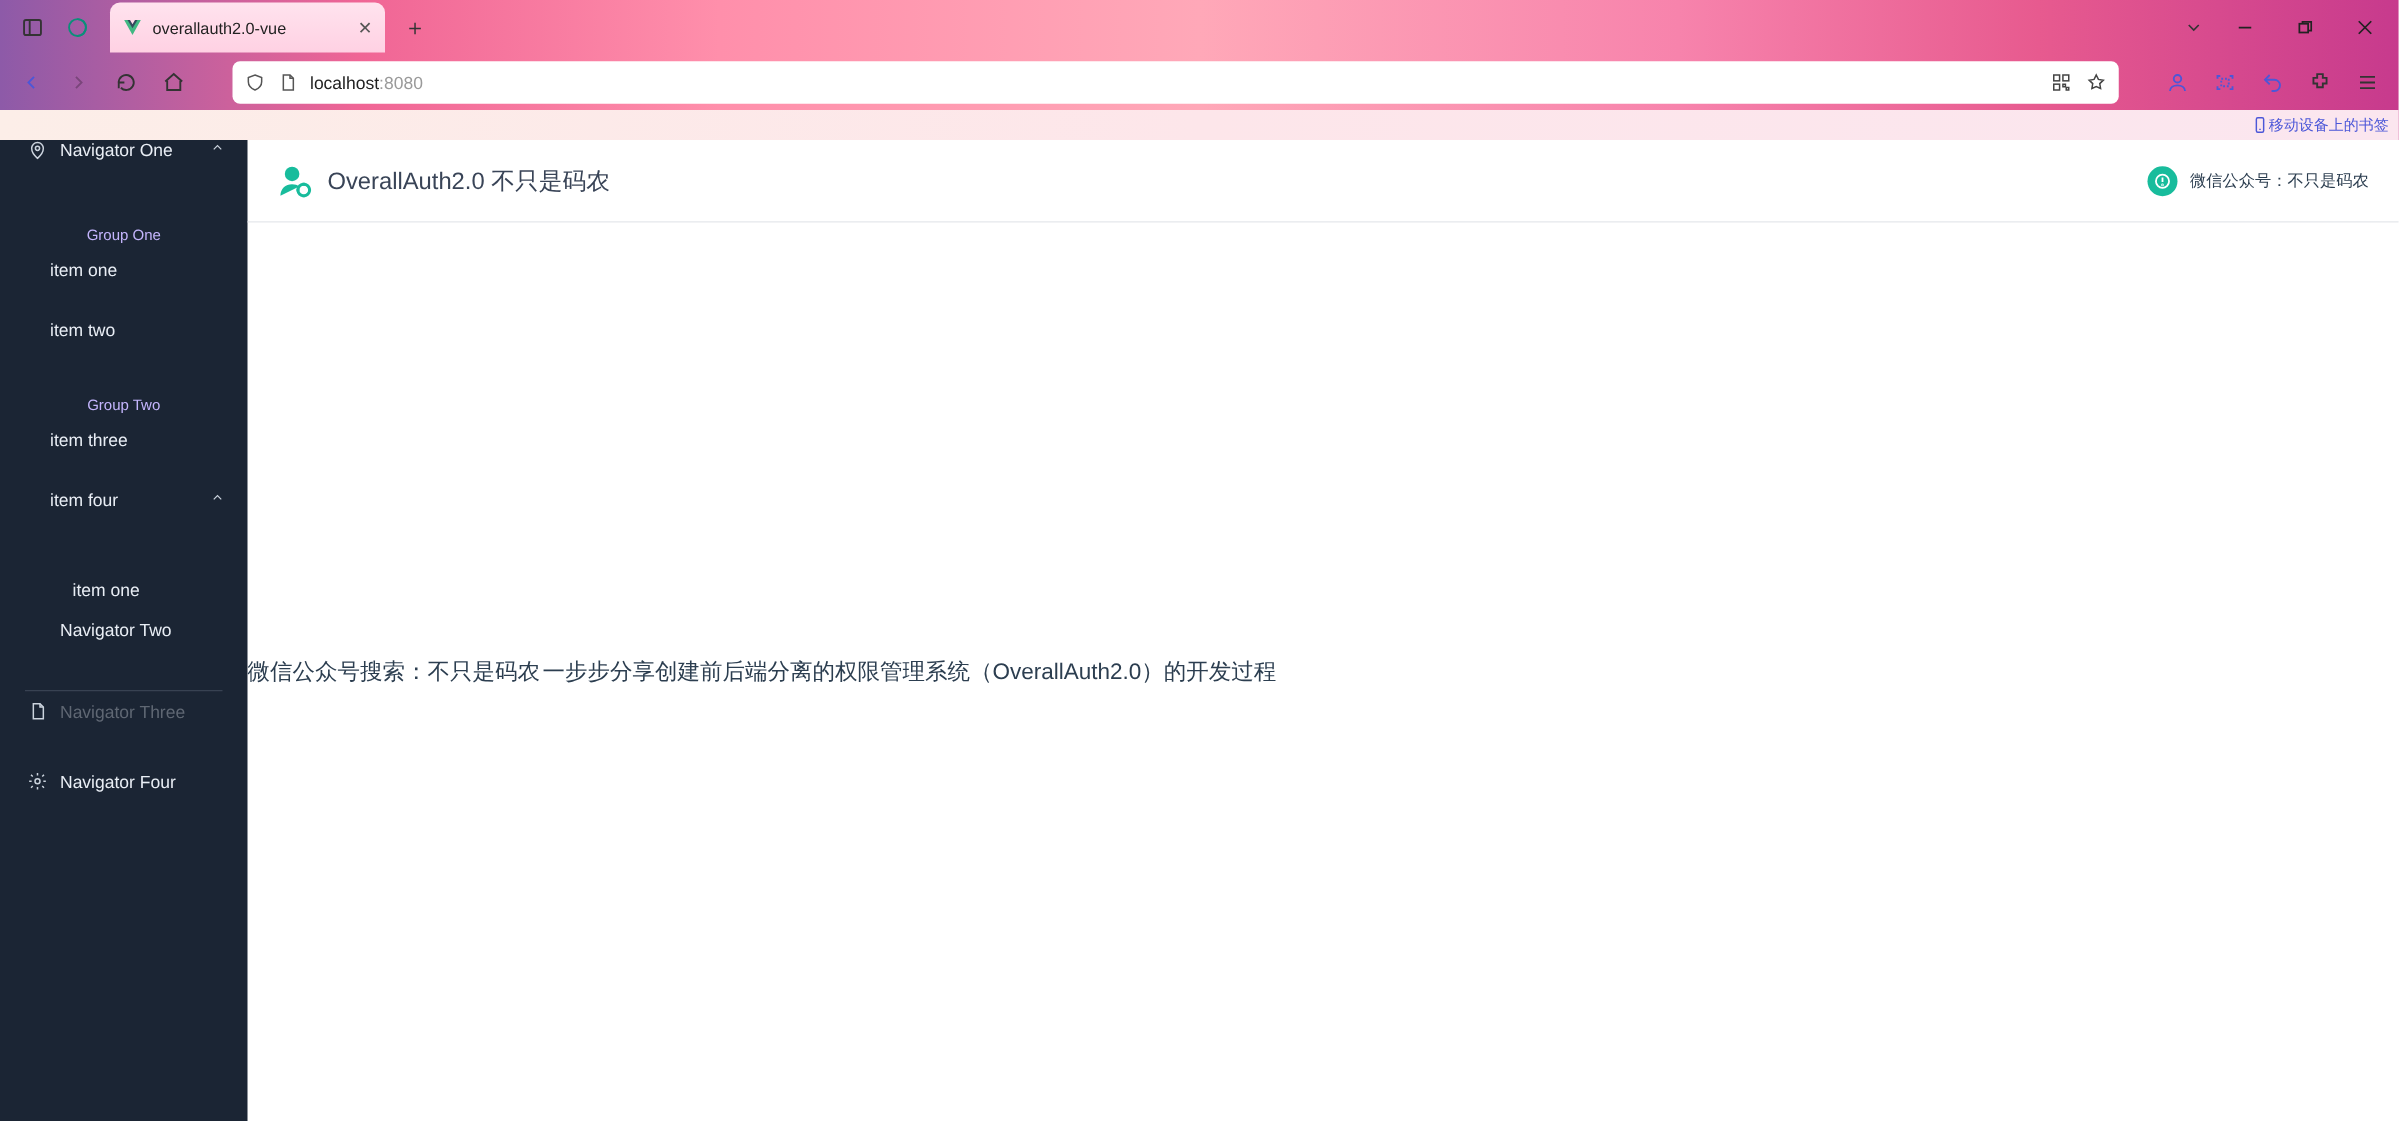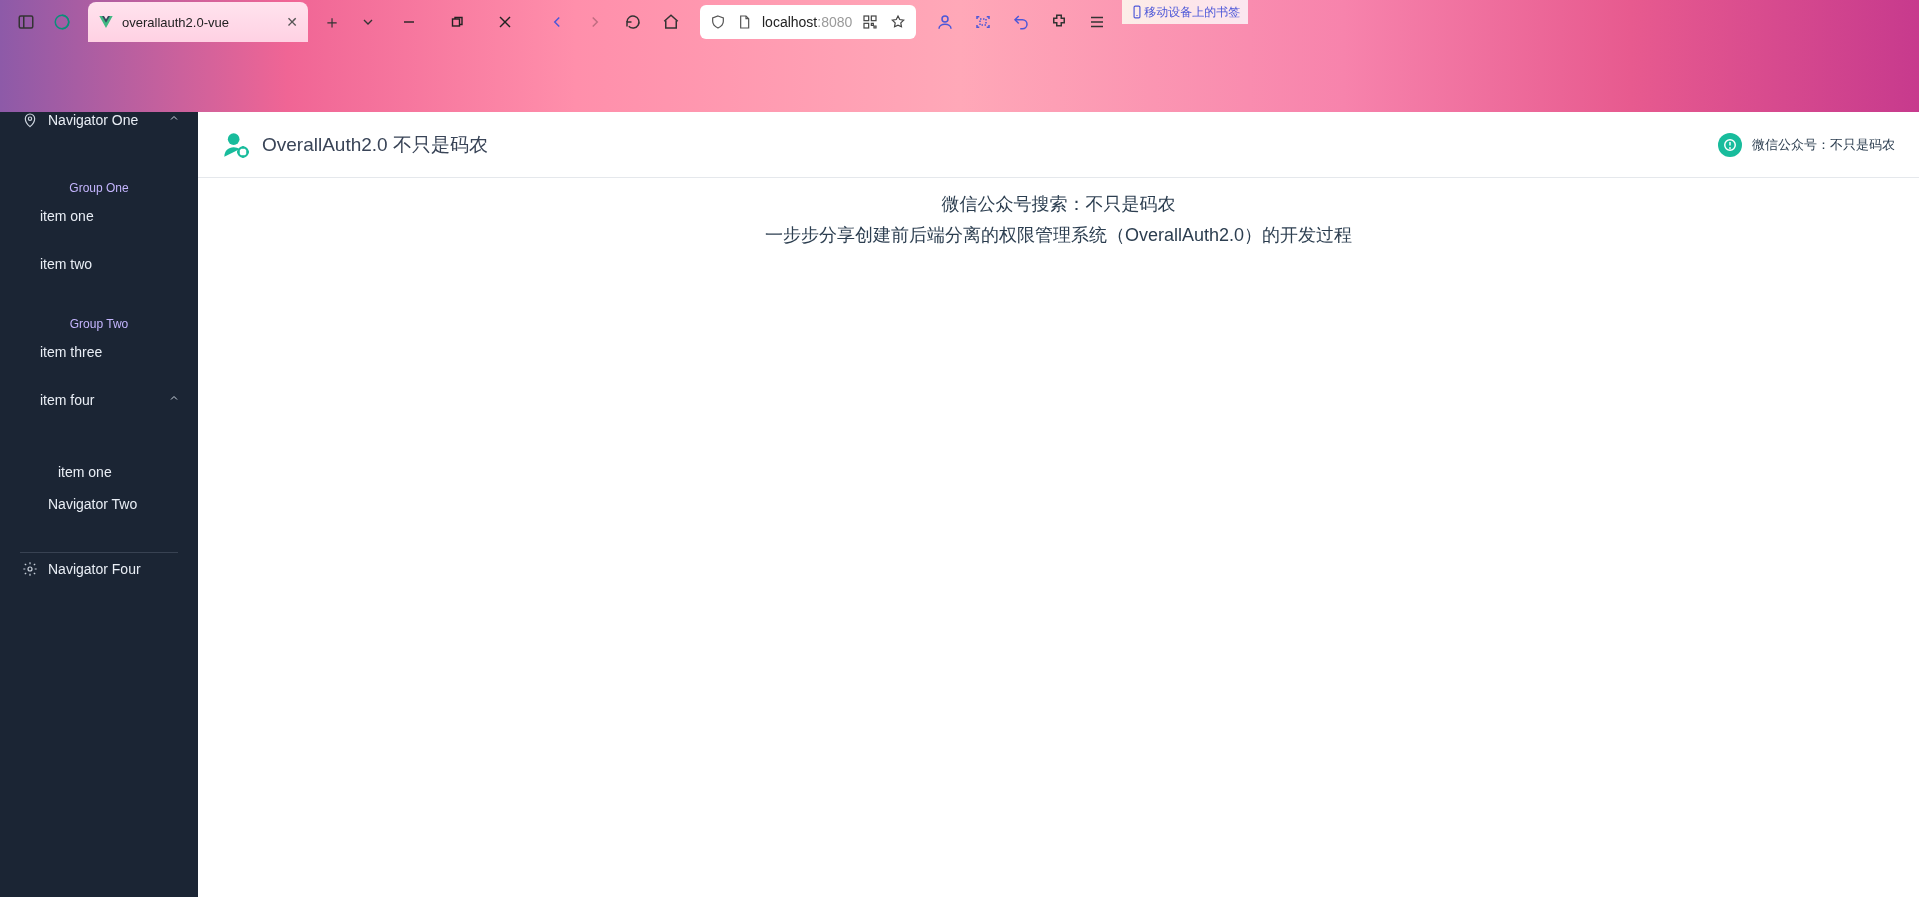--- a/index.html
+++ b/index.html
@@ -13,21 +13,21 @@
   height: 897px;
   overflow: hidden;
 }
 
 
 .browser-chrome {
   width: 100%;
   height: 112px;
   background: linear-gradient(90deg, #8d5aa8 0%, #f06595 15%, #ff8fab 30%, #ffa8b8 50%, #f783ac 70%, #e75a8f 85%, #c73a8d 100%);
   display: flex;
-  flex-direction: row;
+  flex-direction: column;
 }
 
 .tab-strip {
   height: 44px;
   display: flex;
   align-items: center;
   padding-left: 8px;
 }
 .chrome-icon-btn {
   width: 36px;
@@ -95,21 +95,21 @@
   flex: 1;
   height: 34px;
   background: #fff;
   border-radius: 6px;
   display: flex;
   align-items: center;
   padding: 0 10px;
   gap: 10px;
   font-size: 14px;
   color: #222;
-  margin: 0 8px;
+  margin: 0 26px;
 }
 .address-bar .shield-icon, .address-bar .doc-icon {
   width: 16px;
   height: 16px;
   display: flex;
   align-items: center;
   justify-content: center;
 }
 .url-text { flex: 1; }
 .url-host { color: #222; }
@@ -281,21 +281,20 @@
 }
 .header-right-text {
   font-size: 13px;
   color: #2c3e50;
 }
 
 .content {
   flex: 1;
   padding: 12px 0;
   display: flex;
-  flex-direction: column;
   align-items: center;
   font-size: 18px;
   color: #2c3e50;
   gap: 2px;
 }
 .content .line { line-height: 1.6; }
 
 
 svg { display: block; }
 
@@ -482,20 +481,29 @@
         <span>item four</span>
         <span class="chevron">
           <svg width="12" height="12" viewBox="0 0 24 24" fill="none" stroke="#cbd3dd" stroke-width="2">
               <path d="M6 15l6-6 6 6"></path>
             </svg>
         </span>
       </div>
       <div class="menu-subsubitem">item one</div>
       <div class="menu-subitem" style="padding-left:48px">Navigator Two</div>
       <hr class="menu-divider">
+      <div class="menu-item disabled">
+        <span class="side-icon">
+          <svg width="16" height="16" viewBox="0 0 24 24" fill="none" stroke="currentColor" stroke-width="1.8">
+              <path d="M7 3h8l4 4v14H7z"></path>
+              <path d="M15 3v4h4"></path>
+            </svg>
+        </span>
+        <span>Navigator Three</span>
+      </div>
       <div class="menu-item">
         <span class="side-icon">
           <svg width="16" height="16" viewBox="0 0 24 24" fill="none" stroke="currentColor" stroke-width="1.8">
               <circle cx="12" cy="12" r="3"></circle>
               <path d="M12 2v3M12 19v3M4.2 4.2l2.1 2.1M17.7 17.7l2.1 2.1M2 12h3M19 12h3M4.2 19.8l2.1-2.1M17.7 6.3l2.1-2.1"></path>
             </svg>
         </span>
         <span>Navigator Four</span>
       </div>
     </nav>

